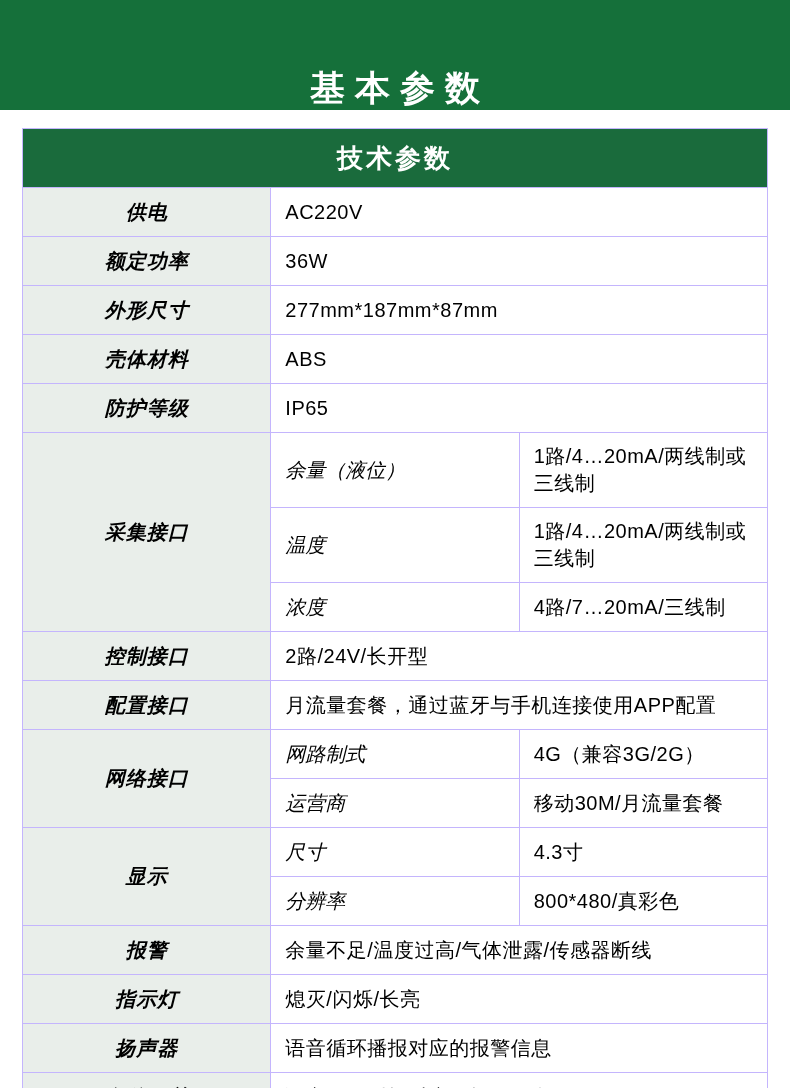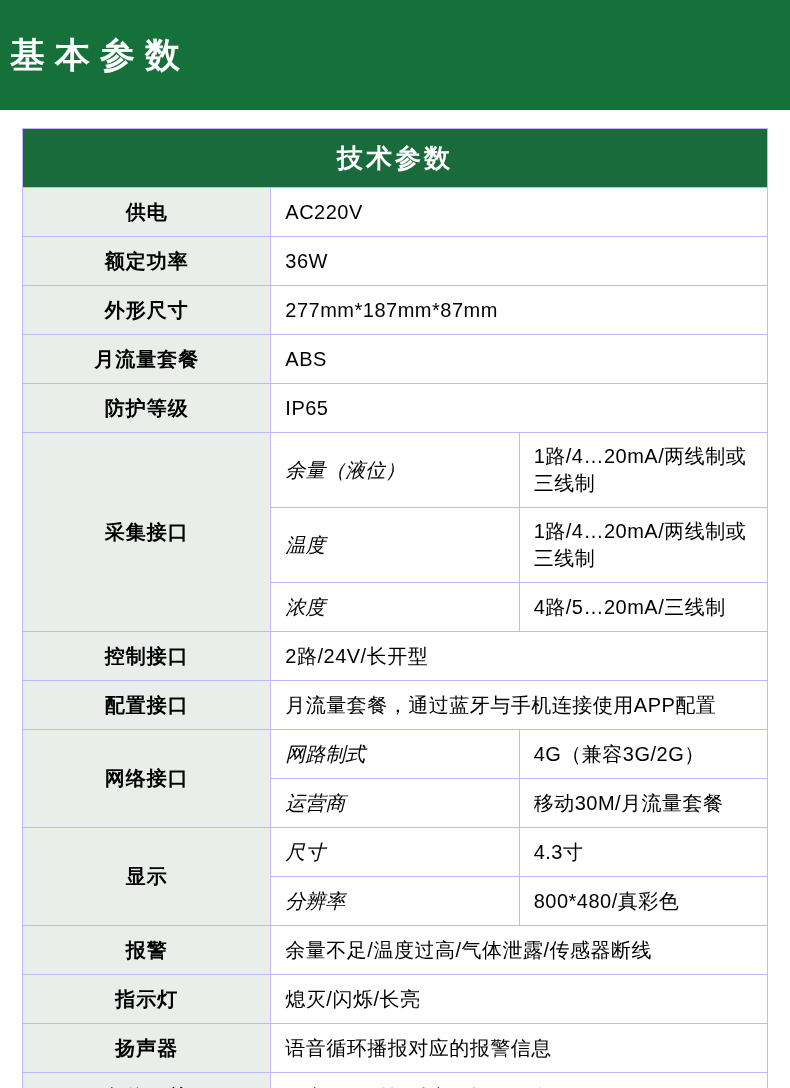--- a/index.html
+++ b/index.html
@@ -16,23 +16,23 @@
   .page {
     width: 790px;
     position: relative;
   }
 
   
   .banner {
     background: #15703a;
     height: 110px;
     display: flex;
-    flex-direction: row;
+    flex-direction: column;
     align-items: center;
-    justify-content: space-between;
+    justify-content: flex-end;
     color: #ffffff;
   }
   .banner-title {
     font-size: 35px;
     letter-spacing: 10px;
     font-weight: bold;
     line-height: 1.25;
     padding-left: 10px;
   }
   .banner-sub {
@@ -68,20 +68,21 @@
   }
   .lbl {
     background: #e9eeea;
     text-align: center;
     font-size: 20px;
     font-weight: bold;
     color: #000;
     width: 133px;
     padding: 6px 2px;
     letter-spacing: 1px;
+    font-style: italic;
   }
   .val {
     background: #ffffff;
     font-size: 20px;
     padding: 10px 14px;
     letter-spacing: 0.5px;
   }
   .val.center {
     text-align: left;
   }
@@ -121,41 +122,41 @@
           <td class="lbl">额定功率</td>
           <td class="val" colspan="2">36W</td>
         </tr>
 
         <tr class="row">
           <td class="lbl">外形尺寸</td>
           <td class="val" colspan="2">277mm*187mm*87mm</td>
         </tr>
 
         <tr class="row">
-          <td class="lbl">月流量套餐</td>
+          <td class="lbl">壳体材料</td>
           <td class="val" colspan="2">ABS</td>
         </tr>
 
         <tr class="row">
           <td class="lbl">防护等级</td>
           <td class="val" colspan="2">IP65</td>
         </tr>
 
         <tr class="row">
           <td class="lbl" rowspan="3">采集接口</td>
           <td class="sub-lbl">余量（液位）</td>
           <td class="val center">1路/4…20mA/两线制或三线制</td>
         </tr>
         <tr class="row">
           <td class="sub-lbl">温度</td>
           <td class="val center">1路/4…20mA/两线制或三线制</td>
         </tr>
         <tr class="row">
           <td class="sub-lbl">浓度</td>
-          <td class="val center">4路/5…20mA/三线制</td>
+          <td class="val center">4路/7…20mA/三线制</td>
         </tr>
 
         <tr class="row">
           <td class="lbl">控制接口</td>
           <td class="val" colspan="2">2路/24V/长开型</td>
         </tr>
 
         <tr class="row">
           <td class="lbl">配置接口</td>
           <td class="val" colspan="2">月流量套餐，通过蓝牙与手机连接使用APP配置</td>

